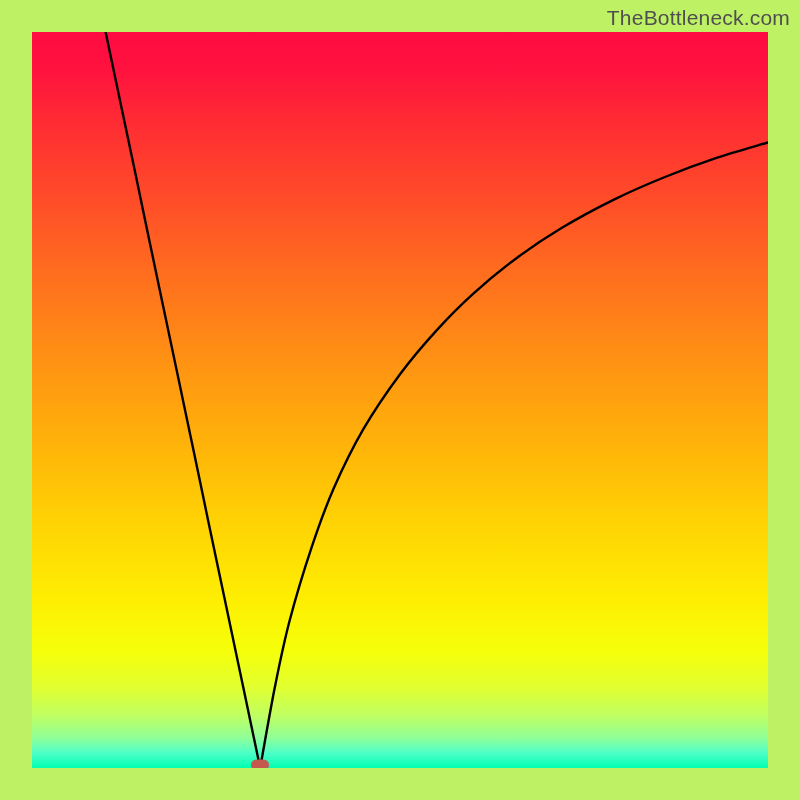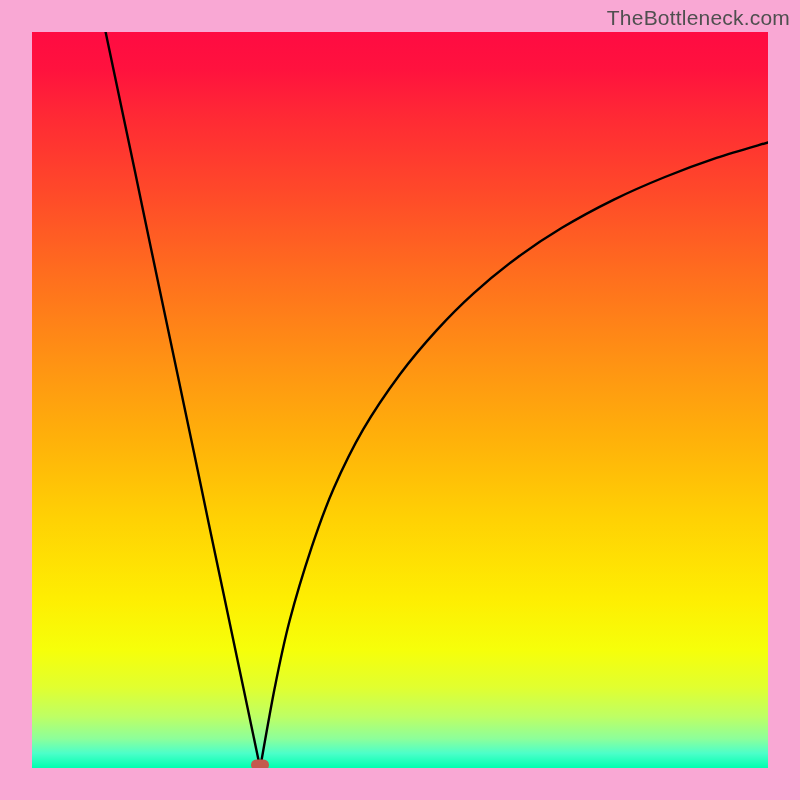--- a/index.html
+++ b/index.html
@@ -10,21 +10,21 @@
     overflow: hidden;
     background: #000;
     font-family: Arial, Helvetica, sans-serif;
   }
   .frame {
     position: absolute;
     top: 0;
     left: 0;
     width: 800px;
     height: 800px;
-    background: #f9a8d4;
+    background: #bef264;
   }
   .plot-area {
     position: absolute;
     top: 32px;
     left: 32px;
     width: 736px;
     height: 736px;
     overflow: hidden;
   }
   .gradient {

